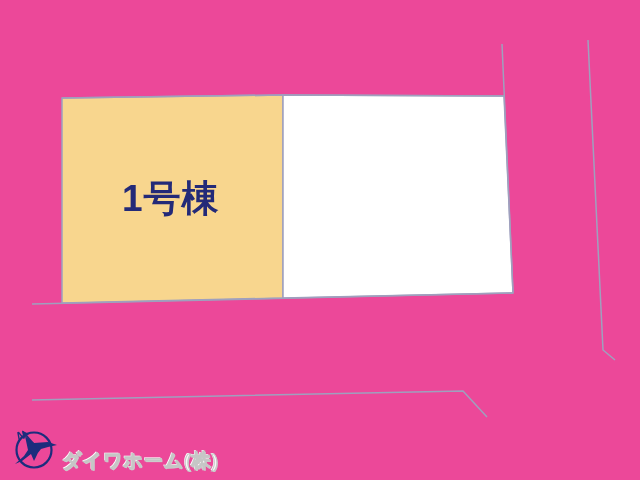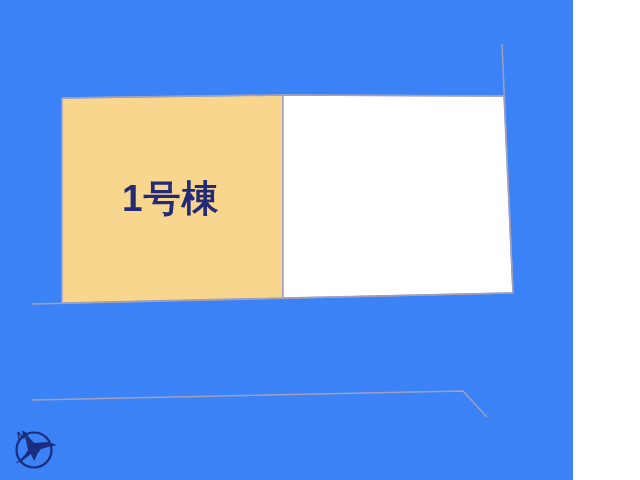--- a/index.html
+++ b/index.html
@@ -3,23 +3,23 @@
 <meta charset="utf-8">
 <style>
   html, body {
     margin: 0;
     padding: 0;
     background: #ffffff;
     font-family: "Liberation Sans", sans-serif;
   }
   .stage {
     position: relative;
-    width: 573px;
+    width: 640px;
     height: 480px;
-    background: #3b82f6;
+    background: #ec4899;
     overflow: hidden;
   }
   .map-svg {
     position: absolute;
     left: 0;
     top: 0;
     width: 640px;
     height: 480px;
   }
   .building-label {
@@ -81,14 +81,15 @@
   <div class="compass">
     <svg viewBox="0 0 48 48" width="48" height="48">
       <circle cx="22" cy="24" r="17.5" fill="none" stroke="#1C2D7D" stroke-width="2.2"></circle>
       <path d="M3,38 L12,30 L16,24 L13,10 L22,17 L36,16 L45,19 L36,21 L29,23 Q26,26 24,31 L22,35 L19,28 L10,35 Z" fill="#1C2D7D"></path>
       <line x1="27" y1="24" x2="13" y2="8" stroke="#1C2D7D" stroke-width="1.8"></line>
       <path d="M10,4.5 L17,8 L12,12 Z" fill="#1C2D7D"></path>
       <text x="5" y="13" font-size="11" font-weight="bold" fill="#1C2D7D" transform="rotate(-10 10 9)">N</text>
     </svg>
   </div>
 
+  <div class="company">ダイワホーム(株)</div>
 
 </div>
 
 </body></html>

